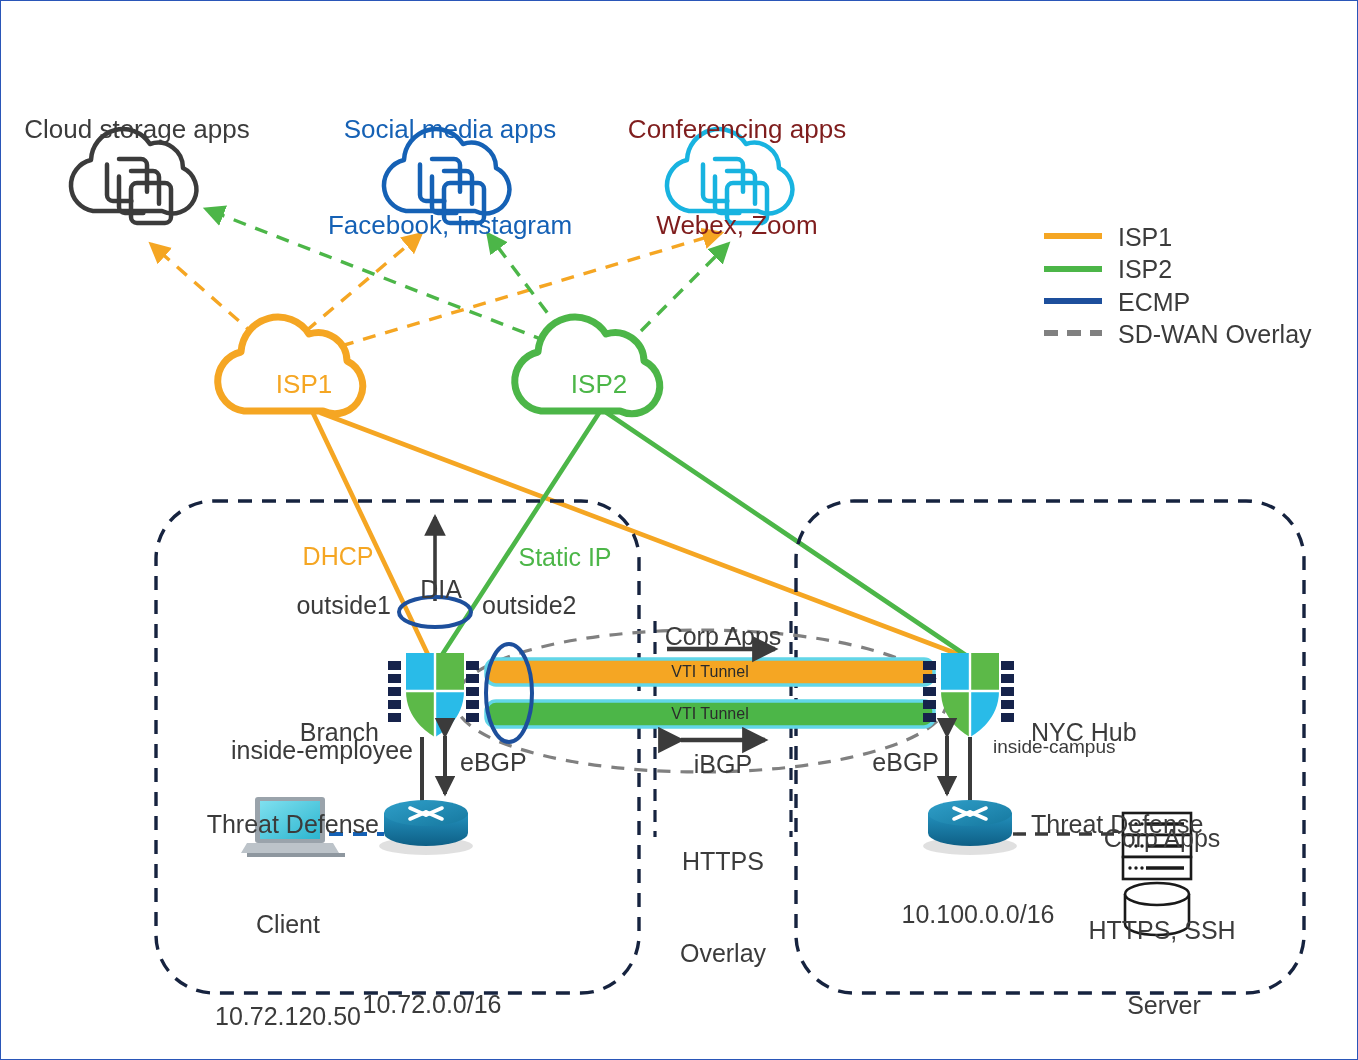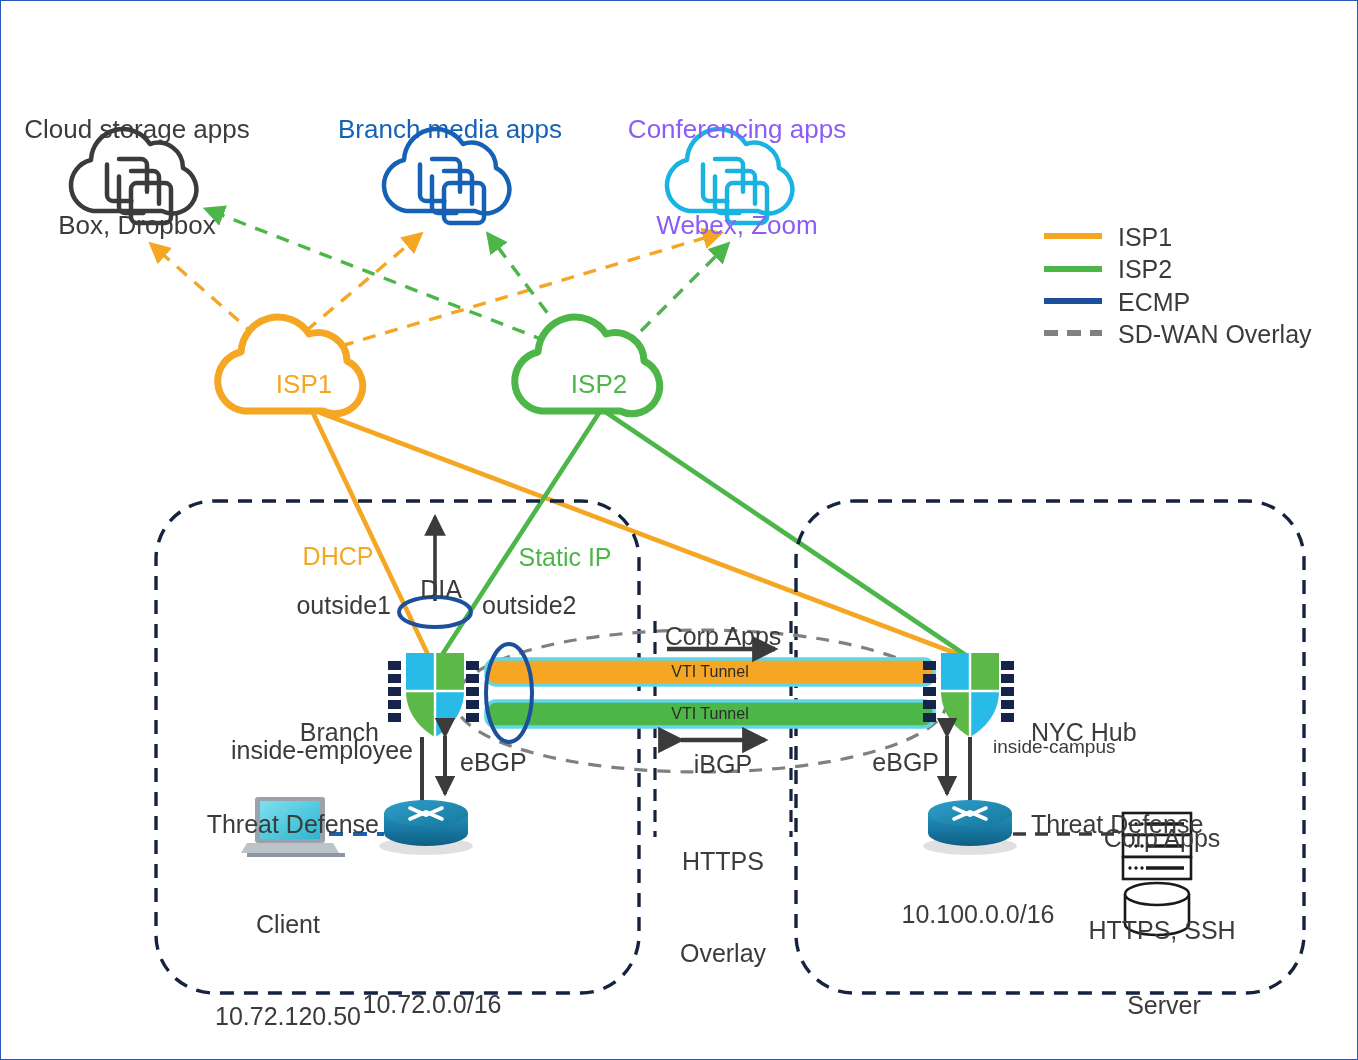--- a/index.html
+++ b/index.html
@@ -3,21 +3,21 @@
 <meta charset="utf-8">
 <style>
   html,body{margin:0;padding:0;background:#fff;}
   body{font-family:"Liberation Sans",sans-serif;}
   #stage{position:relative;width:1358px;height:1060px;background:#ffffff;
          border:1px solid #2a56b8;box-sizing:border-box;overflow:hidden;}
   svg#canvas{position:absolute;left:0;top:0;width:1358px;height:1060px;}
   .lbl{position:absolute;white-space:pre;line-height:1.22;}
   .c-dark{color:#3b3b3b;}
   .c-blue{color:#1561b5;}
-  .c-cyan{color:#8b5cf6;}
+  .c-cyan{color:#7f1d1d;}
   .c-orange{color:#f5a623;}
   .c-green{color:#4cb648;}
   .t-center{text-align:center;transform:translateX(-50%);}
   .t-left{text-align:left;}
   .t-right{text-align:left;transform:translateX(-100%);}
 </style>
 </head>
 <body>
 
 <div id="stage">
@@ -249,24 +249,24 @@
     <g stroke-linecap="butt">
       <path d="M1043,235 L1101,235" stroke="#f5a623" stroke-width="6"></path>
       <path d="M1043,268 L1101,268" stroke="#4cb648" stroke-width="6"></path>
       <path d="M1043,300 L1101,300" stroke="#1d4f9c" stroke-width="6"></path>
       <path d="M1043,332 L1101,332" stroke="#808080" stroke-width="6" stroke-dasharray="14 9"></path>
     </g>
   </svg>
 
   <div class="lbl t-center c-dark" style="left:136px;top:50px;font-size:26px;">
     <div>Cloud storage apps</div>
-    <div>Box, Dropbox</div>
   </div>
   <div class="lbl t-center c-blue" style="left:449px;top:50px;font-size:26px;">
-    <div>Branch media apps</div>
+    <div>Social media apps</div>
+    <div>Facebook, Instagram</div>
   </div>
   <div class="lbl t-center c-cyan" style="left:736px;top:50px;font-size:26px;">
     <div>Conferencing apps</div>
     <div>Webex, Zoom</div>
   </div>
 
   <div class="lbl t-center c-orange" style="left:303px;top:368px;font-size:26px;">ISP1</div>
   <div class="lbl t-center c-green" style="left:598px;top:368px;font-size:26px;">ISP2</div>
 
   <div class="lbl t-left c-dark" style="left:1117px;top:221px;font-size:25px;">ISP1</div>

